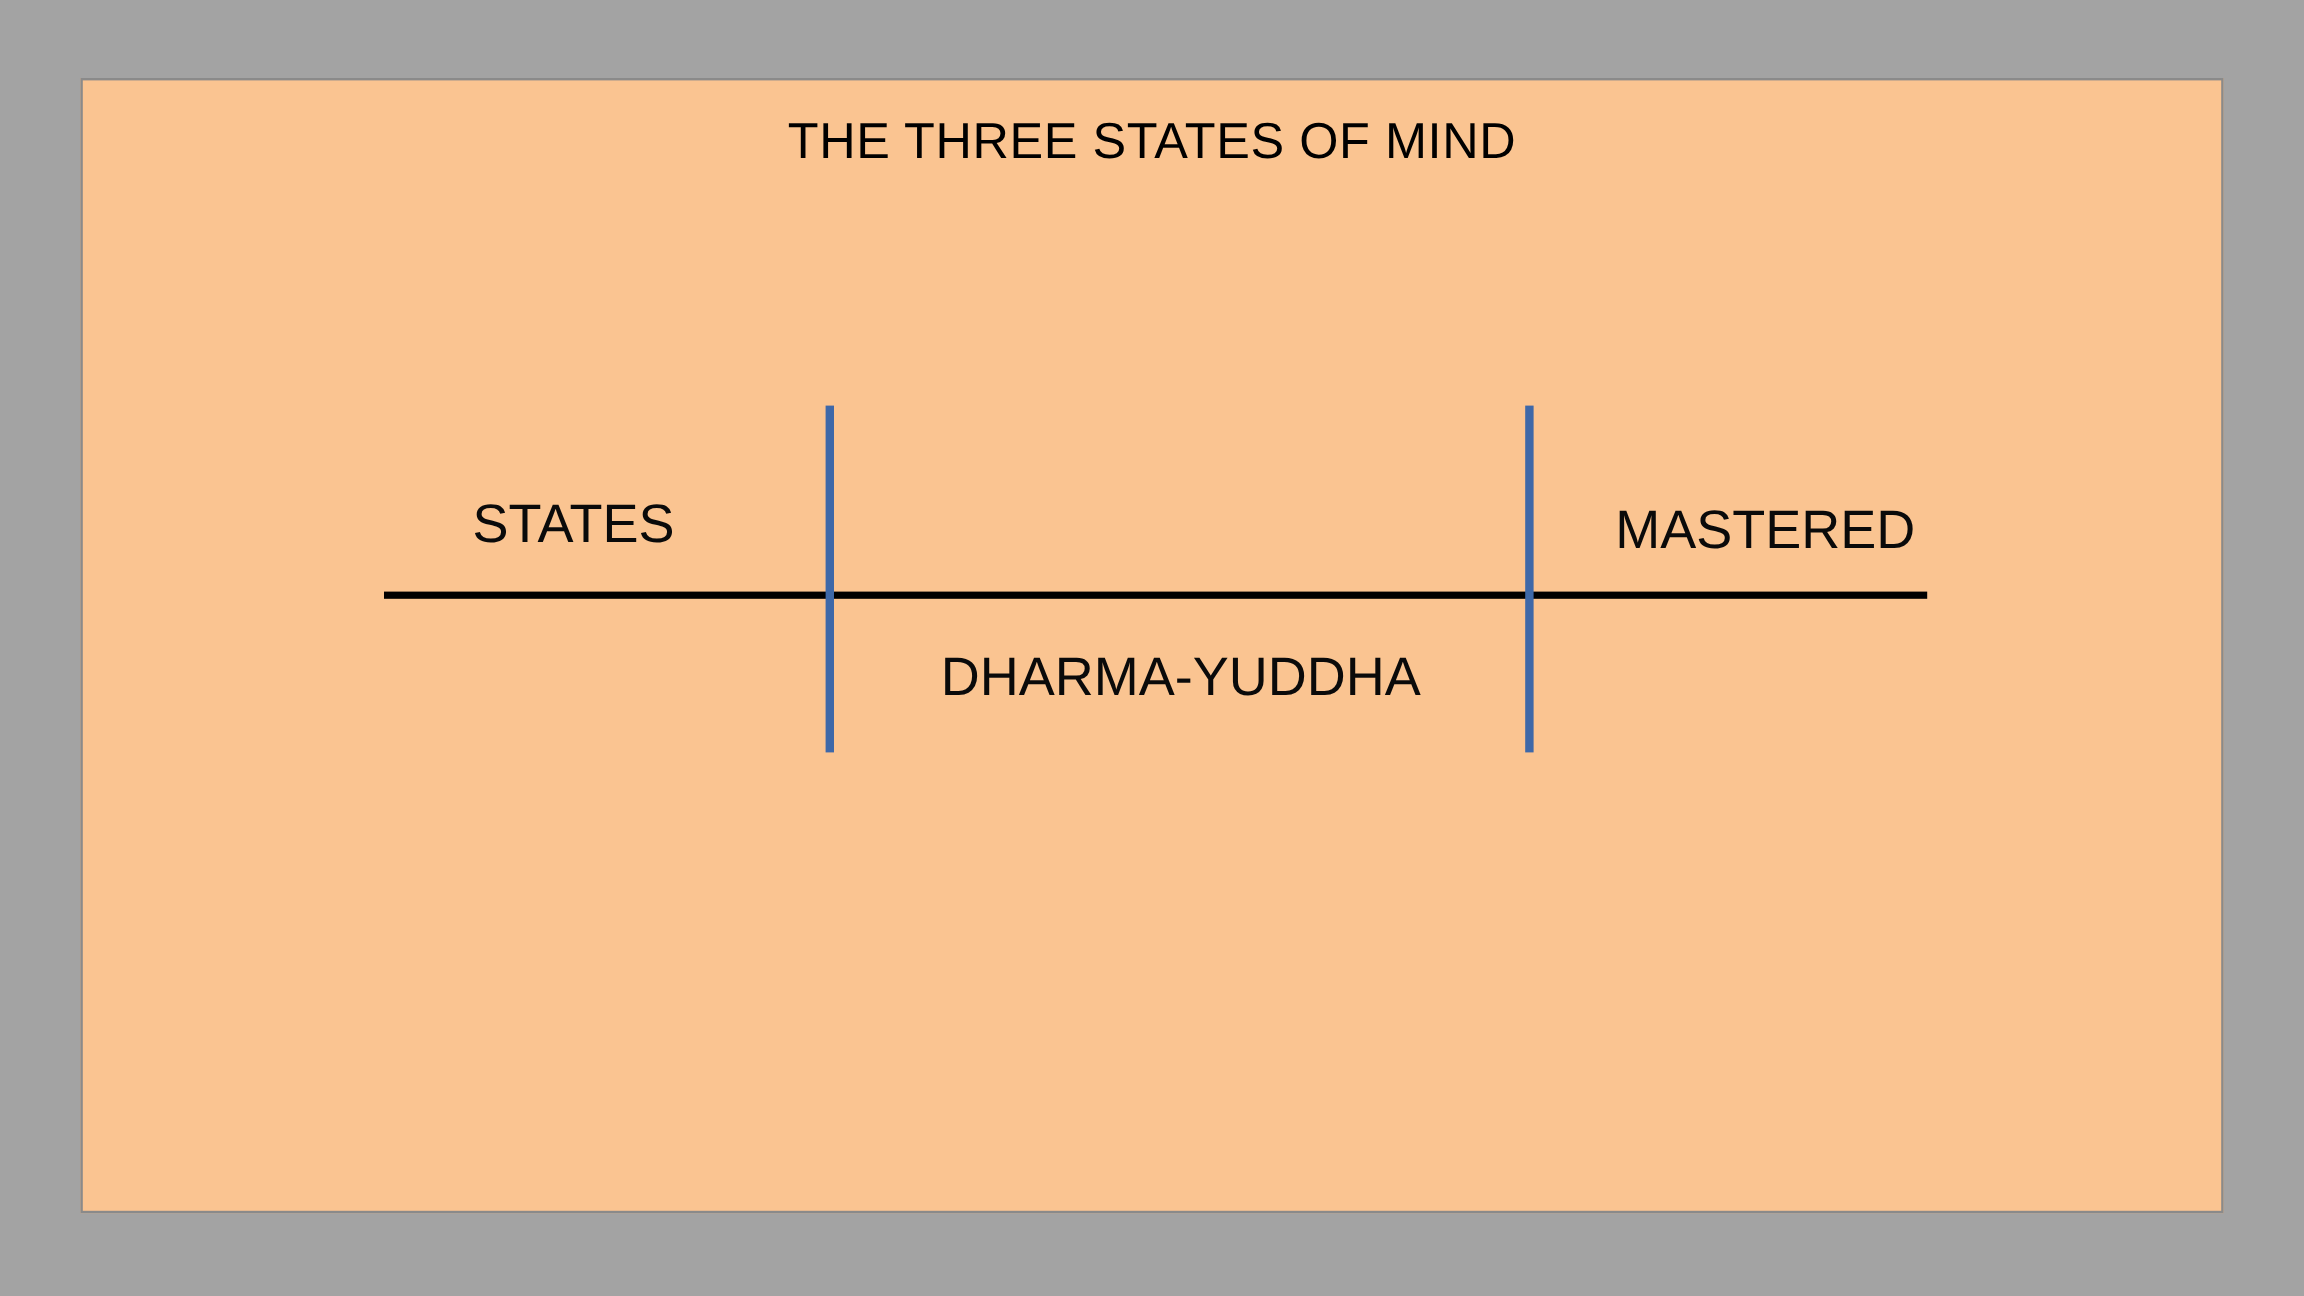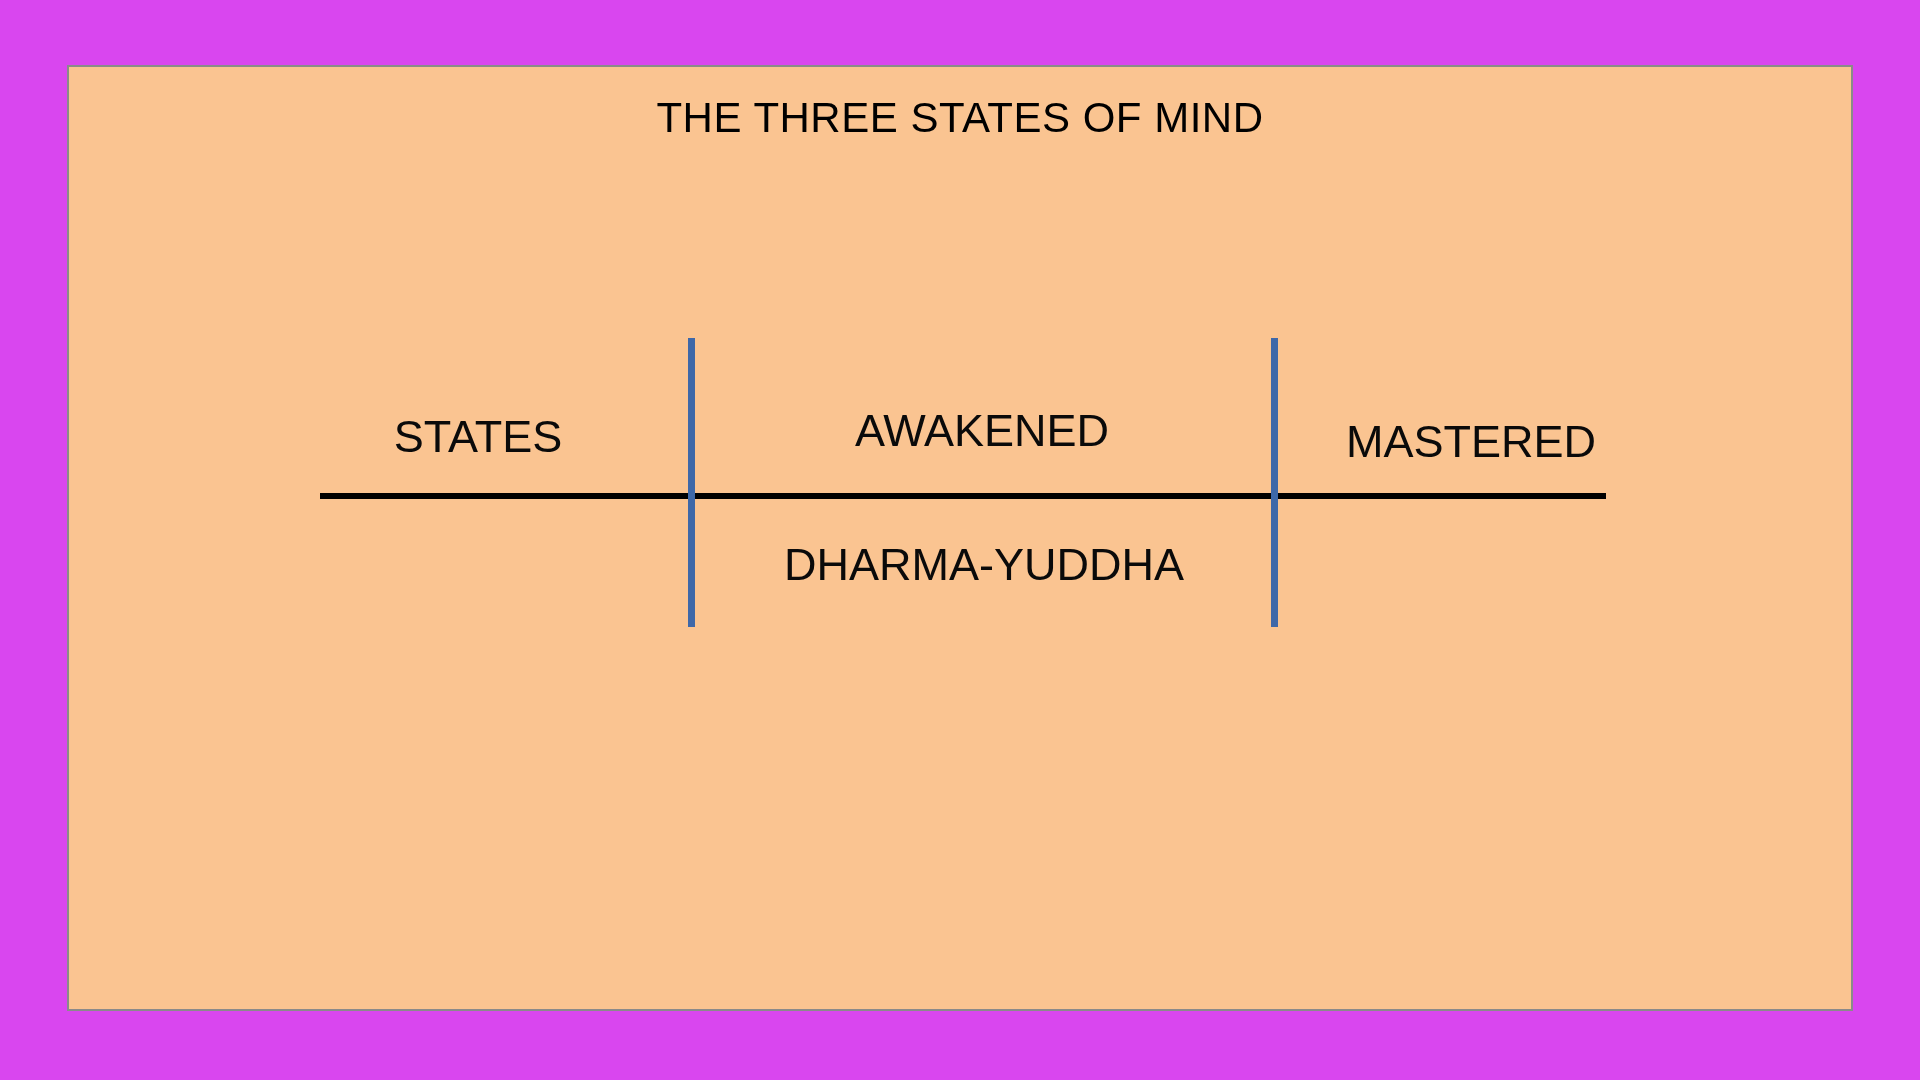--- a/index.html
+++ b/index.html
@@ -5,21 +5,21 @@
   html, body {
     margin: 0;
     padding: 0;
     background: #ffffff;
     font-family: "Liberation Sans", sans-serif;
   }
   .stage {
     position: relative;
     width: 1920px;
     height: 1080px;
-    background: #d946ef;
+    background: #a3a3a3;
     overflow: hidden;
   }
   .panel {
     position: absolute;
     left: 67px;
     top: 65px;
     width: 1786px;
     height: 946px;
     background: #FAC491;
     border: 2px solid #8A8A8A;
@@ -77,19 +77,18 @@
   <div class="slide-title">THE THREE STATES OF MIND</div>
 
   <div class="axis-line"></div>
 
   <div class="divider left"></div>
 
   <div class="divider right"></div>
 
   <div class="state-label label-deluded">STATES</div>
 
-  <div class="state-label label-awakened">AWAKENED</div>
 
   <div class="state-label label-mastered">MASTERED</div>
 
   <div class="state-label label-dharma">DHARMA-YUDDHA</div>
 
 </div>
 
 </body></html>

